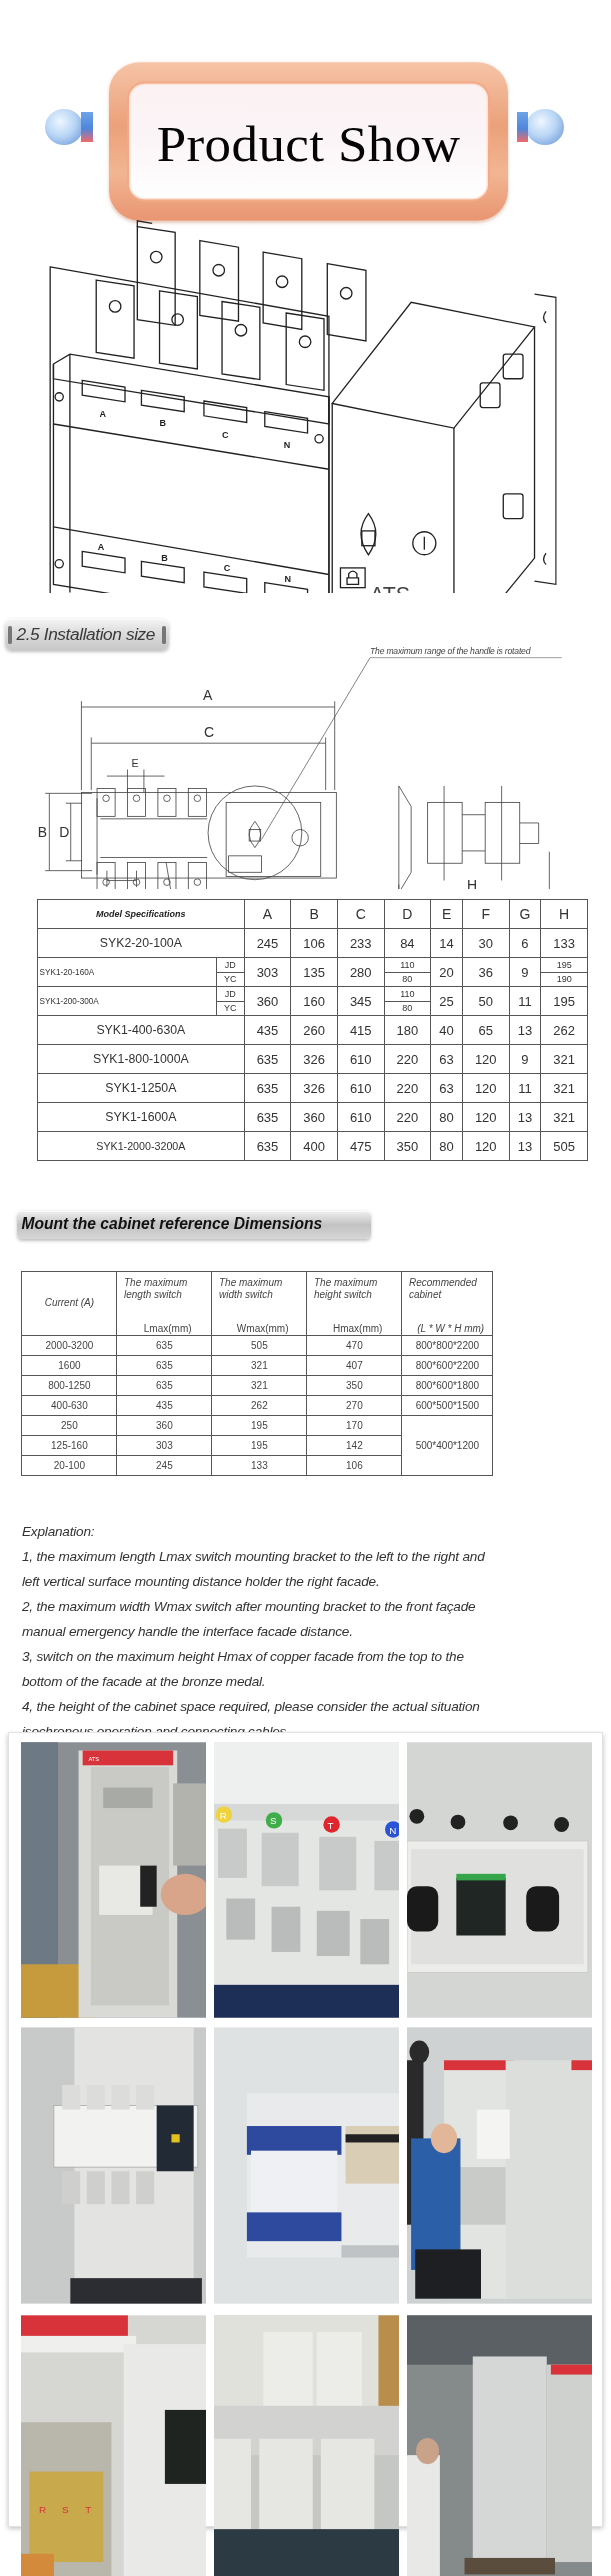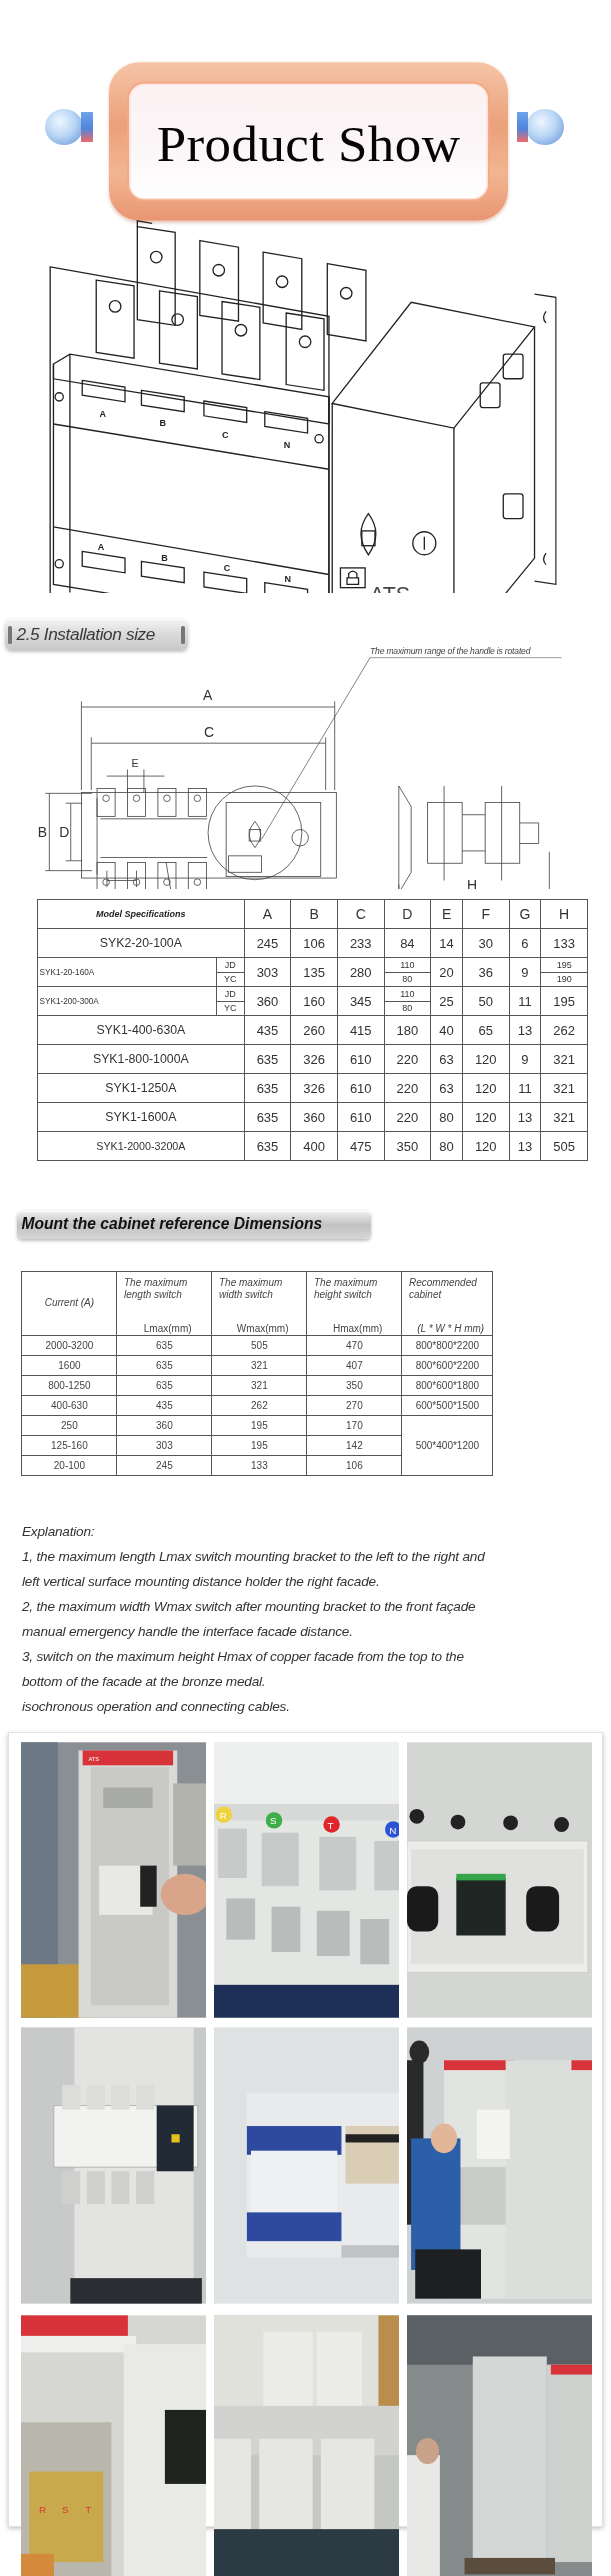--- a/index.html
+++ b/index.html
@@ -31,21 +31,21 @@
 
   
   .iso { position: absolute; left: 0; top: 181px; width: 611px; height: 412px; }
 
   
   .pill { position: absolute; height: 31px; border-radius: 6.6px;
           background: linear-gradient(180deg, #f4f4f4 0%, #dcdcdc 45%, #c8c8c8 100%);
           box-shadow: 0 1.6px 3.3px rgba(0,0,0,0.25), inset 0 0.8px 0 #fff; }
   .pill .bar { position: absolute; top: 6.6px; width: 3.3px; height: 18px; background: #777; border-radius: 1.6px; }
   .pill-text { position: absolute; font-style: italic; white-space: nowrap; }
-  .pill-install { left: 5px; top: 619px; width: 183px; text-align: center; }
+  .pill-install { left: 5px; top: 619px; width: 164px; text-align: center; }
   .pill-install .pill-text { left: 11.5px; top: 5px; font-size: 17.3px; color: #3a3a3a; letter-spacing: -0.4px; }
   .pill-mount { left: 16.5px; top: 1211px; width: 354px; height: 28px; border-radius: 5px;
                 background: linear-gradient(180deg, #f0f0f0 0%, #c2c2c2 50%, #d6d6d6 100%); }
   .pill-mount .pill-text { left: 5px; top: 4.1px; font-size: 15.6px; font-weight: bold; color: #111; }
 
   
   .dim { position: absolute; left: 0; top: 650px; width: 611px; height: 239px; }
   .callout-text { position: absolute; left: 370px; top: 646px; font-size: 8.6px; font-style: italic; color: #444; white-space: nowrap; letter-spacing: -0.2px; }
 
   
@@ -444,20 +444,21 @@
   </table>
 
 <div class="explain">
   <p>Explanation:</p>
   <p>1, the maximum length Lmax switch mounting bracket to the left to the right and</p>
   <p>left vertical surface mounting distance holder the right facade.</p>
   <p>2, the maximum width Wmax switch after mounting bracket to the front façade</p>
   <p>manual emergency handle the interface facade distance.</p>
   <p>3, switch on the maximum height Hmax of copper facade from the top to the</p>
   <p>bottom of the facade at the bronze medal.</p>
+  <p>4, the height of the cabinet space required, please consider the actual situation</p>
   <p>isochronous operation and connecting cables.</p>
 </div>
 
 <div class="gallery">
 
   <div class="photo" style="left:11.5px;top:9px">
     <svg width="185" height="276" viewBox="0 0 225 335">
       <rect width="225" height="335" fill="#8a8f94"></rect>
       <rect x="0" y="0" width="45" height="335" fill="#6d7a86"></rect>
       <rect x="0" y="270" width="90" height="65" fill="#c69b3e"></rect>

